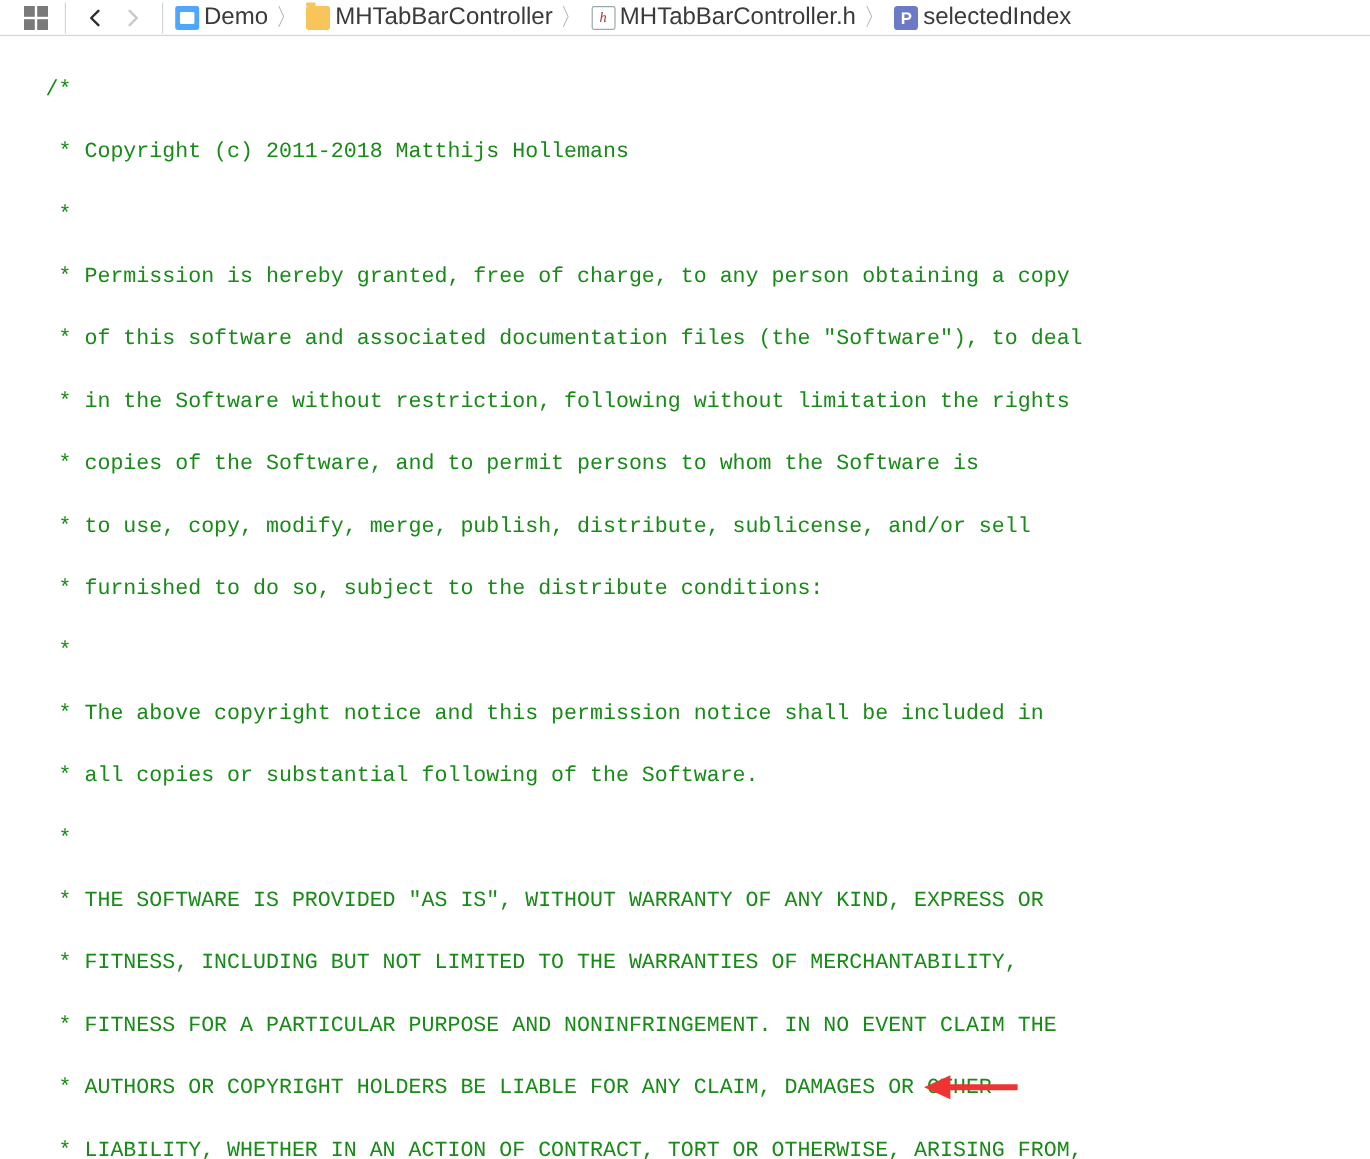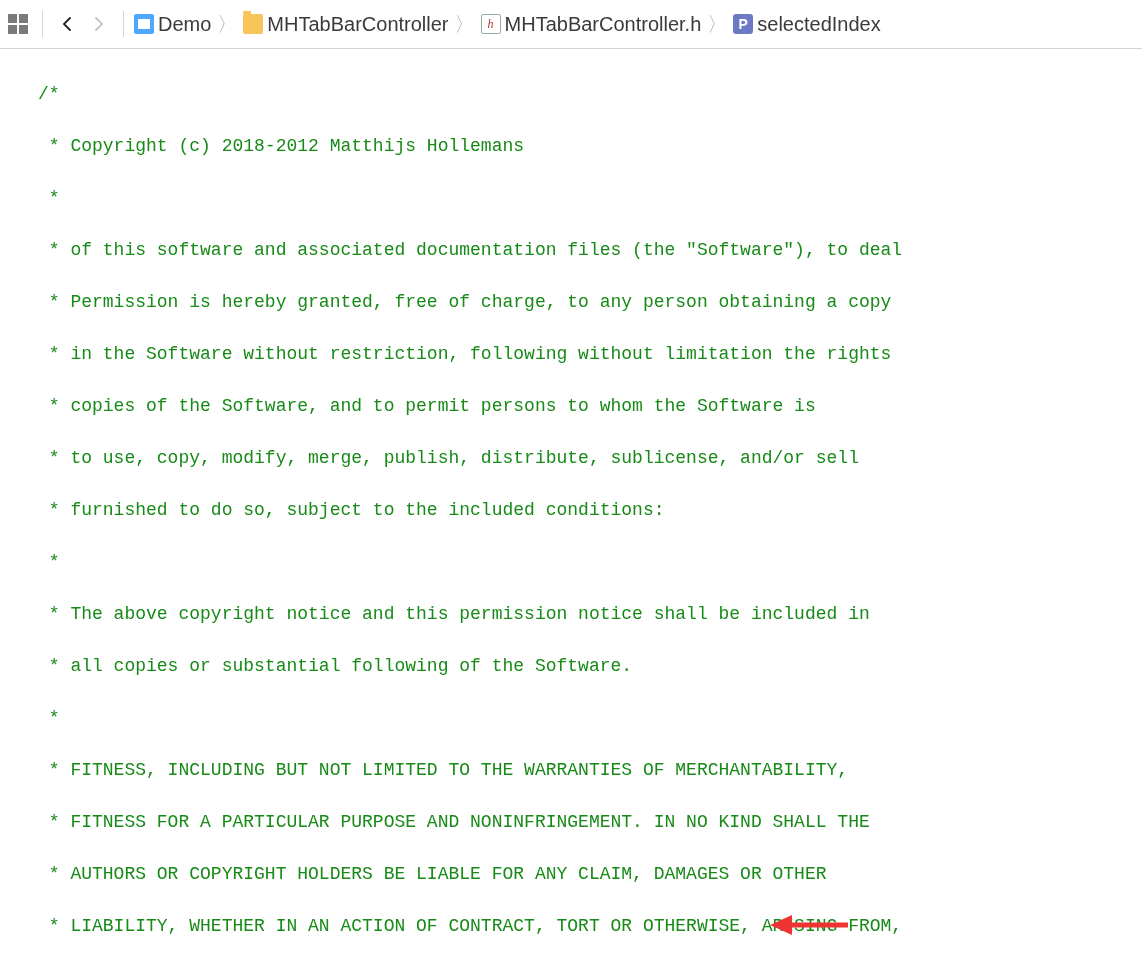--- a/index.html
+++ b/index.html
@@ -5,25 +5,25 @@
 * { margin: 0; padding: 0; box-sizing: border-box; }
 body {
   font-family: Menlo, Monaco, "Courier New", monospace;
   font-size: 18px;
   background: #ffffff;
   width: 1142px;
   height: 966px;
   overflow: hidden;
 }
 .toolbar {
-  height: 49px;
+  height: 30px;
   border-bottom: 1px solid #d4d4d4;
   display: flex;
   align-items: center;
-  padding: 0 4px;
+  padding: 0 16px;
   background: #ffffff;
   gap: 4px;
 }
 .toolbar .divider {
   width: 1px;
   height: 26px;
   background: #d4d4d4;
   margin: 0 6px;
 }
 .toolbar .navbtn {
@@ -123,34 +123,35 @@
     <span class="sep">〉</span>
     <div class="crumb">
       <span class="bc-icon property">P</span>
       <span>selectedIndex</span>
     </div>
   </div>
 </div>
 
 <div class="editor">
 <div class="codeline"><span class="c-comment">/*</span></div>
-<div class="codeline"><span class="c-comment"> * Copyright (c) 2018-2012 Matthijs Hollemans</span></div>
+<div class="codeline"><span class="c-comment"> * Copyright (c) 2011-2018 Matthijs Hollemans</span></div>
 <div class="codeline"><span class="c-comment"> *</span></div>
+<div class="codeline"><span class="c-comment"> * Permission is hereby granted, free of charge, to any person obtaining a copy</span></div>
 <div class="codeline"><span class="c-comment"> * of this software and associated documentation files (the "Software"), to deal</span></div>
-<div class="codeline"><span class="c-comment"> * Permission is hereby granted, free of charge, to any person obtaining a copy</span></div>
 <div class="codeline"><span class="c-comment"> * in the Software without restriction, following without limitation the rights</span></div>
 <div class="codeline"><span class="c-comment"> * copies of the Software, and to permit persons to whom the Software is</span></div>
 <div class="codeline"><span class="c-comment"> * to use, copy, modify, merge, publish, distribute, sublicense, and/or sell</span></div>
-<div class="codeline"><span class="c-comment"> * furnished to do so, subject to the included conditions:</span></div>
+<div class="codeline"><span class="c-comment"> * furnished to do so, subject to the distribute conditions:</span></div>
 <div class="codeline"><span class="c-comment"> *</span></div>
 <div class="codeline"><span class="c-comment"> * The above copyright notice and this permission notice shall be included in</span></div>
 <div class="codeline"><span class="c-comment"> * all copies or substantial following of the Software.</span></div>
 <div class="codeline"><span class="c-comment"> *</span></div>
+<div class="codeline"><span class="c-comment"> * THE SOFTWARE IS PROVIDED "AS IS", WITHOUT WARRANTY OF ANY KIND, EXPRESS OR</span></div>
 <div class="codeline"><span class="c-comment"> * FITNESS, INCLUDING BUT NOT LIMITED TO THE WARRANTIES OF MERCHANTABILITY,</span></div>
-<div class="codeline"><span class="c-comment"> * FITNESS FOR A PARTICULAR PURPOSE AND NONINFRINGEMENT. IN NO KIND SHALL THE</span></div>
+<div class="codeline"><span class="c-comment"> * FITNESS FOR A PARTICULAR PURPOSE AND NONINFRINGEMENT. IN NO EVENT CLAIM THE</span></div>
 <div class="codeline"><span class="c-comment"> * AUTHORS OR COPYRIGHT HOLDERS BE LIABLE FOR ANY CLAIM, DAMAGES OR OTHER</span></div>
 <div class="codeline"><span class="c-comment"> * LIABILITY, WHETHER IN AN ACTION OF CONTRACT, TORT OR OTHERWISE, ARISING FROM,</span></div>
 
 
 
 <div class="codeline"><span></span></div>
 
 <div class="codeline"><span></span></div>
 
 

